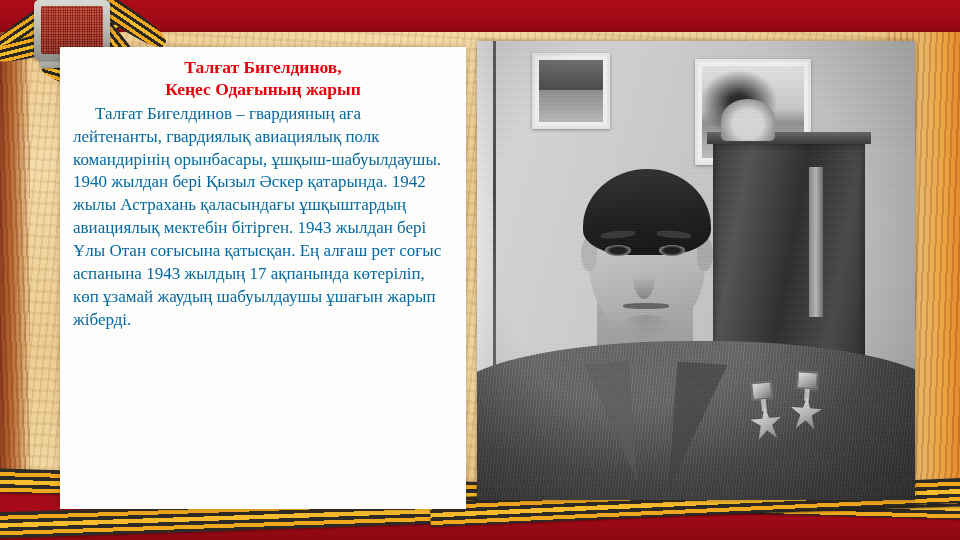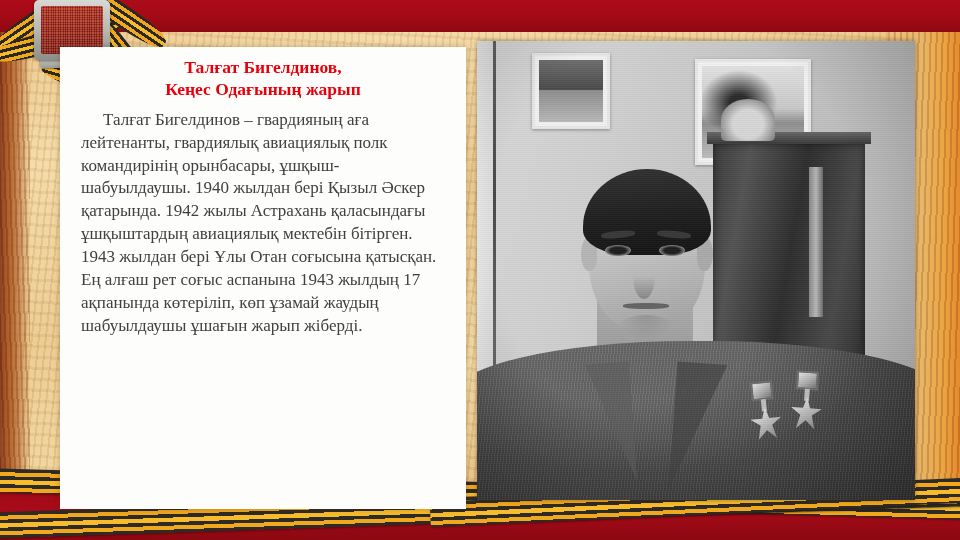--- a/index.html
+++ b/index.html
@@ -195,26 +195,26 @@
     text-align: center;
     color: #e8000c;
     font-weight: bold;
     font-size: 17.5px;
     line-height: 1.28;
     margin: 0 0 2px 0;
     font-family: "Liberation Serif", serif;
   }
   .panel-title .t-line { display: block; }
   .panel-body {
-    color: #404040;
+    color: #0369a1;
     font-size: 17px;
     line-height: 1.345;
     text-align: left;
     text-indent: 22px;
-    margin: 8px;
+    margin: 0;
     font-family: "Liberation Serif", serif;
   }
 
   
   .photo-frame {
     position: absolute; left: 477px; top: 41px;
     width: 438px; height: 459px;
     z-index: 7;
     overflow: hidden;
     background: #9c9c9c;

